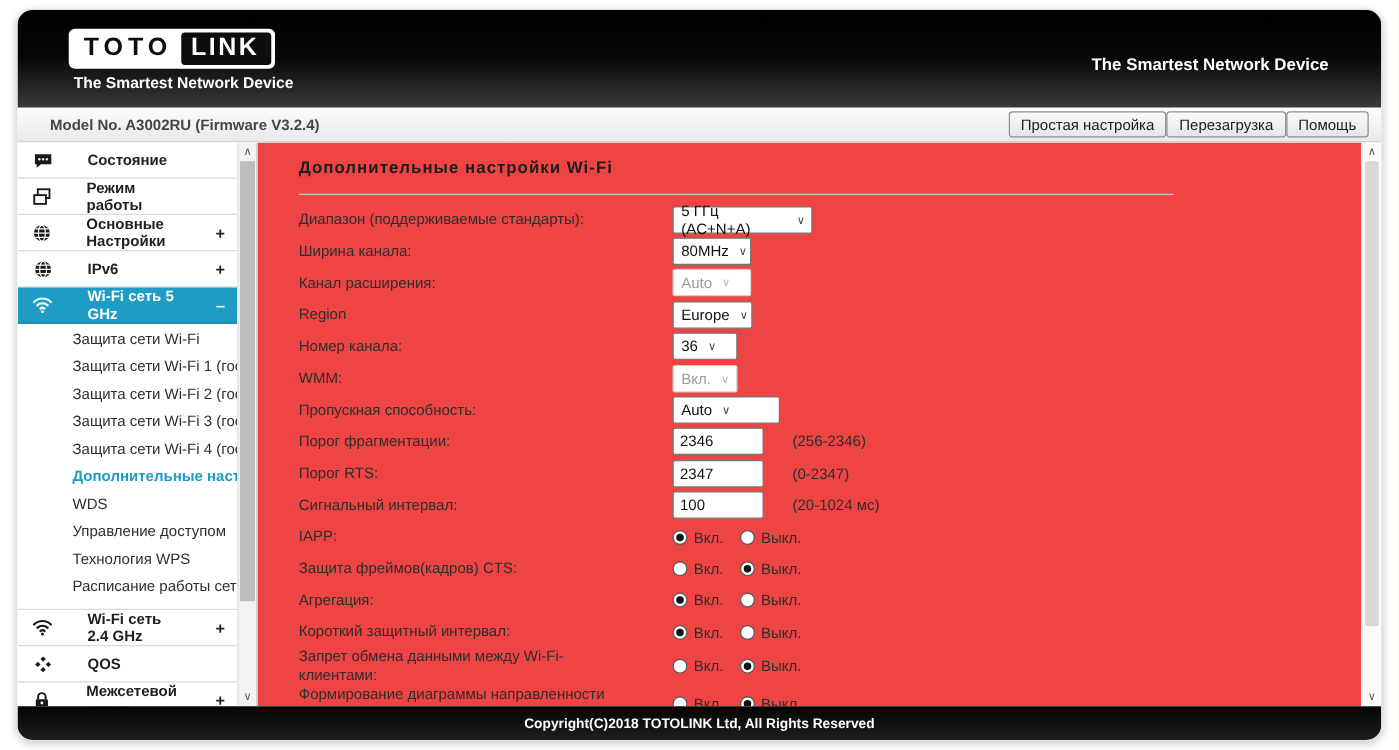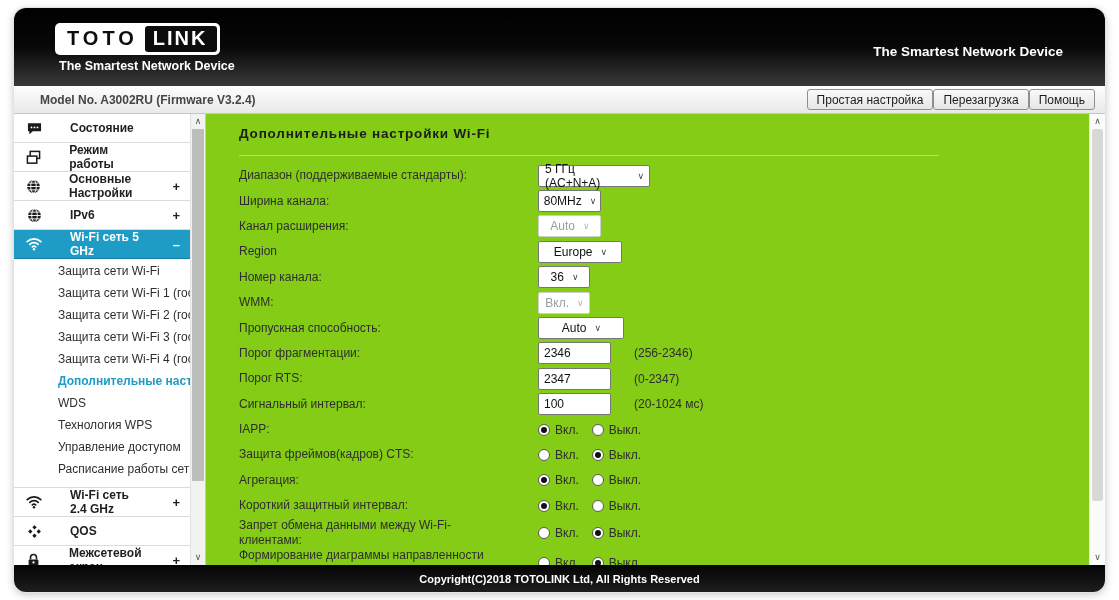--- a/index.html
+++ b/index.html
@@ -43,27 +43,27 @@
   
   .sb-scroll { flex:0 0 16px; background:#f2f2f2; position:relative; border-left:1px solid #e2e2e2; border-right:1px solid #c9c9c9; }
   .main-scroll { flex:0 0 16px; background:#fbfbfb; position:relative; border-left:1px solid #e8e8e8; }
   .scroll-arrow { position:absolute; top:0; left:0; right:0; height:15px; text-align:center; font-size:9px;
                   line-height:15px; color:#555; cursor:pointer; user-select:none; }
   .scroll-arrow.bottom { top:auto; bottom:0; }
   .sb-thumb { position:absolute; top:15px; left:1px; right:1px; height:352px; background:#bdbdbd; border-radius:1px; cursor:pointer; }
   .main-thumb { position:absolute; top:15px; left:2px; right:2px; height:372px; background:#d8d8d8; border-radius:2px; cursor:pointer; }
 
   
-  .main { flex:1 1 auto; padding:12px 0 0 33px; overflow:hidden; background:#84cc16; }
+  .main { flex:1 1 auto; padding:12px 0 0 33px; overflow:hidden; background:#ef4444; }
   .page-title { font-size:13.5px; font-weight:bold; color:#1d1d1d; letter-spacing:0.8px; }
   .title-rule { width:700px; border:none; border-top:1px solid #c9c9c9; margin:14px 0 7px 0; }
   .form-row { display:flex; align-items:center; min-height:25.4px;gap:20px; }
   .flabel { flex:0 0 279px; font-size:12px; color:#2e2e2e; line-height:1.25; padding-right:8px; }
   .select { height:22px; background:#fff; border:1px solid #767676; border-radius:2px; display:flex;
-            align-items:center; justify-content:center; padding:0 5px 0 6px; font-size:12px; color:#111; cursor:pointer; }
+            align-items:center; justify-content:flex-start; padding:0 5px 0 6px; font-size:12px; color:#111; cursor:pointer; }
   .sel-arrow { font-size:9px; color:#444; margin-left:8px; }
   .select.disabled { border-color:#cfcfcf; color:#9b9b9b; cursor:default; }
   .select.disabled .sel-arrow { color:#b5b5b5; }
   .tinput { width:73px; height:22px; border:1px solid #767676; border-radius:2px; font-family:"Liberation Sans", sans-serif;
             font-size:12px; color:#111; padding:0 5px; }
   .hint { font-size:12px; color:#2e2e2e; margin-left:3px; }
   .radio-group { display:flex; align-items:center; }
   .radio { width:12px; height:12px; border:1px solid #595959; border-radius:50%; background:#fff;
            display:inline-block; position:relative; margin-right:5px; cursor:pointer; flex-shrink:0; }
   .radio[data-checked="true"]::after { content:""; position:absolute; left:2px; top:2px; width:6px; height:6px;
@@ -180,24 +180,24 @@
         <div class="sub-item">
             <span>Защита сети Wi-Fi 4 (гостевая)</span>
           </div>
         <div class="sub-item sub-active">
             <span>Дополнительные настройки</span>
           </div>
         <div class="sub-item">
             <span>WDS</span>
           </div>
         <div class="sub-item">
+            <span>Управление доступом</span>
+          </div>
+        <div class="sub-item">
             <span>Технология WPS</span>
-          </div>
-        <div class="sub-item">
-            <span>Управление доступом</span>
           </div>
         <div class="sub-item">
             <span>Расписание работы сети Wi-Fi</span>
           </div>
       </div>
       <div class="side-item">
         <span class="sicon">
             <svg width="16" height="14" viewBox="0 0 16 14" fill="none" stroke="currentColor" stroke-width="1.7" stroke-linecap="round">
               <path d="M1.2 4.6a9.6 9.6 0 0 1 13.6 0"></path>
               <path d="M3.8 7.3a6 6 0 0 1 8.4 0"></path>
@@ -262,21 +262,21 @@
       <div class="form-row">
         <span class="flabel">Канал расширения:</span>
         <div class="select disabled" style="width:63px">
           <span>Auto</span>
           <span class="sel-arrow">∨</span>
         </div>
       </div>
 
       <div class="form-row">
         <span class="flabel">Region</span>
-        <div class="select" style="width:84px">
+        <div class="select" style="width:64px">
           <span>Europe</span>
           <span class="sel-arrow">∨</span>
         </div>
       </div>
 
       <div class="form-row">
         <span class="flabel">Номер канала:</span>
         <div class="select" style="width:52px">
           <span>36</span>
           <span class="sel-arrow">∨</span>

